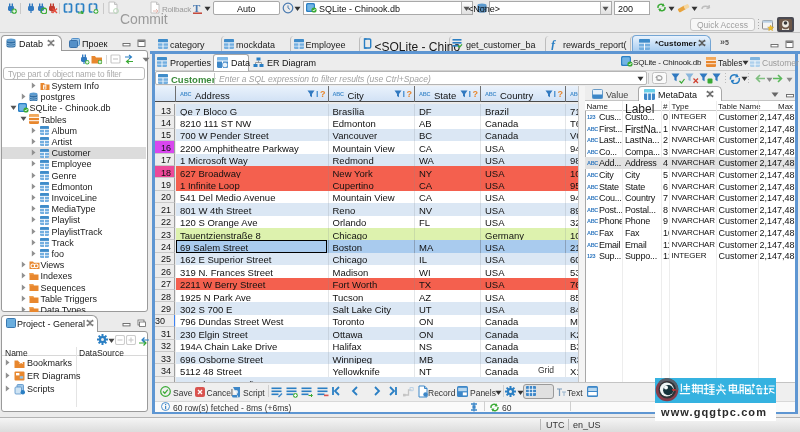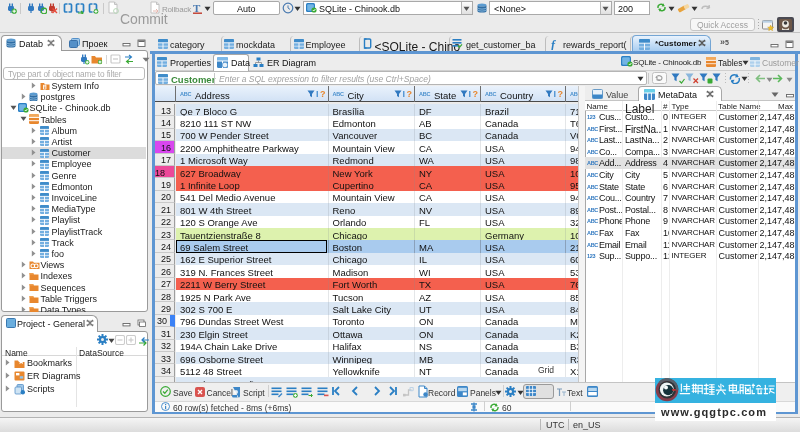--- a/index.html
+++ b/index.html
@@ -97,21 +97,21 @@
 <svg style="position:absolute;left:463px;top:6px" width="7" height="6" viewBox="0 0 7 6">
     <path d="M0.5 0.8 L6.5 0.8 L3.5 5 Z" fill="#555"></path>
   </svg>
 <svg style="position:absolute;left:477px;top:3px" width="10" height="10" viewBox="0 0 10 10">
     <ellipse cx="5.0" cy="2" rx="4.5" ry="1.6" fill="#5b9bd0"></ellipse>
     <path d="M0.5 2 L0.5 8 A 4.5 1.6 0 0 0 9.5 8 L9.5 2 A 4.5 1.6 0 0 1 0.5 2" fill="#2e6da4"></path>
     <path d="M0.5 4.5 A 4.5 1.6 0 0 0 9.5 4.5" stroke="#9cc6e8" stroke-width="0.8" fill="none"></path>
     <path d="M0.5 6.5 A 4.5 1.6 0 0 0 9.5 6.5" stroke="#9cc6e8" stroke-width="0.8" fill="none"></path>
   </svg>
 <div class="ab" style="left:489px;top:1px;width:123px;height:14px;background:#fff;border:1px solid #a9a9a9"></div>
-<div class="ab" style="left:494px;top:3.5px;font-size:9px;color:#111">&lt;None&gt;</div>
+<div class="ab" style="left:468px;top:3.5px;font-size:9px;color:#111">&lt;None&gt;</div>
 <div class="ab" style="left:600px;top:2px;width:11px;height:12px;background:linear-gradient(#fdfdfd,#e0e0e0);border-left:1px solid #b5b5b5"></div>
 <svg style="position:absolute;left:602px;top:6px" width="7" height="6" viewBox="0 0 7 6">
     <path d="M0.5 0.8 L6.5 0.8 L3.5 5 Z" fill="#555"></path>
   </svg>
 <div class="ab" style="left:614px;top:1px;width:36px;height:14px;background:#fff;border:1px solid #a9a9a9"></div>
 <div class="ab" style="left:618px;top:3.5px;font-size:9px;color:#111">200</div>
 <svg style="position:absolute;left:656px;top:2px" width="11" height="11" viewBox="0 0 11 11">
     <path d="M2 6 A3.2 3.2 0 0 1 8 4" fill="none" stroke="#3aaa35" stroke-width="1.4"></path>
     <path d="M9 5 A3.2 3.2 0 0 1 3 7" fill="none" stroke="#3aaa35" stroke-width="1.4"></path>
     <path d="M7.2 1.2 L8.6 4.2 L5.6 4.6 Z" fill="#3aaa35"></path>
@@ -760,21 +760,21 @@
 <div class="ab" style="left:176px;top:153.6px;width:402px;height:12.4px;background:#dbe7f4"></div>
 <div class="ab" style="left:327.5px;top:153.6px;width:1px;height:12.4px;background:rgba(130,140,150,0.22)"></div>
 <div class="ab" style="left:414px;top:153.6px;width:1px;height:12.4px;background:rgba(130,140,150,0.22)"></div>
 <div class="ab" style="left:480px;top:153.6px;width:1px;height:12.4px;background:rgba(130,140,150,0.22)"></div>
 <div class="ab" style="left:565px;top:153.6px;width:1px;height:12.4px;background:rgba(130,140,150,0.22)"></div>
 <div class="cell" style="left:175px;top:154.1px;width:152.5px">1 Microsoft Way</div>
 <div class="cell" style="left:327.5px;top:154.1px;width:86.5px">Redmond</div>
 <div class="cell" style="left:414px;top:154.1px;width:66px">WA</div>
 <div class="cell" style="left:480px;top:154.1px;width:85px">USA</div>
 <div class="cell" style="left:565px;top:154.1px;width:13px">98</div>
-<div class="ab" style="left:155px;top:166.0px;width:20px;height:12.4px;background:#ec4899;border-right:1px solid #9e9e9e;border-bottom:1px solid #c9c9c9;font-size:9px;color:#111;text-align:left;padding:1.5px 3px 0 0">18</div>
+<div class="ab" style="left:155px;top:166.0px;width:20px;height:12.4px;background:#ec4899;border-right:1px solid #9e9e9e;border-bottom:1px solid #c9c9c9;font-size:9px;color:#111;text-align:right;padding:1.5px 3px 0 0">18</div>
 <div class="ab" style="left:176px;top:166.0px;width:402px;height:12.4px;background:#f4604e"></div>
 <div class="ab" style="left:327.5px;top:166.0px;width:1px;height:12.4px;background:rgba(130,140,150,0.22)"></div>
 <div class="ab" style="left:414px;top:166.0px;width:1px;height:12.4px;background:rgba(130,140,150,0.22)"></div>
 <div class="ab" style="left:480px;top:166.0px;width:1px;height:12.4px;background:rgba(130,140,150,0.22)"></div>
 <div class="ab" style="left:565px;top:166.0px;width:1px;height:12.4px;background:rgba(130,140,150,0.22)"></div>
 <div class="cell" style="left:175px;top:166.5px;width:152.5px">627 Broadway</div>
 <div class="cell" style="left:327.5px;top:166.5px;width:86.5px">New York</div>
 <div class="cell" style="left:414px;top:166.5px;width:66px">NY</div>
 <div class="cell" style="left:480px;top:166.5px;width:85px">USA</div>
 <div class="cell" style="left:565px;top:166.5px;width:13px">10</div>
@@ -893,21 +893,21 @@
 <div class="ab" style="left:176px;top:302.4px;width:402px;height:12.4px;background:#dbe7f4"></div>
 <div class="ab" style="left:327.5px;top:302.4px;width:1px;height:12.4px;background:rgba(130,140,150,0.22)"></div>
 <div class="ab" style="left:414px;top:302.4px;width:1px;height:12.4px;background:rgba(130,140,150,0.22)"></div>
 <div class="ab" style="left:480px;top:302.4px;width:1px;height:12.4px;background:rgba(130,140,150,0.22)"></div>
 <div class="ab" style="left:565px;top:302.4px;width:1px;height:12.4px;background:rgba(130,140,150,0.22)"></div>
 <div class="cell" style="left:175px;top:302.9px;width:152.5px">302 S 700 E</div>
 <div class="cell" style="left:327.5px;top:302.9px;width:86.5px">Salt Lake City</div>
 <div class="cell" style="left:414px;top:302.9px;width:66px">UT</div>
 <div class="cell" style="left:480px;top:302.9px;width:85px">USA</div>
 <div class="cell" style="left:565px;top:302.9px;width:13px">84</div>
-<div class="ab" style="left:155px;top:314.8px;width:20px;height:12.4px;background:#ececec;border-right:5px solid #3b82f6;border-bottom:1px solid #c9c9c9;font-size:9px;color:#111;text-align:right;padding:1.5px 3px 0 0">30</div>
+<div class="ab" style="left:155px;top:314.8px;width:20px;height:12.4px;background:#ececec;border-right:1px solid #3b82f6;border-bottom:1px solid #c9c9c9;font-size:9px;color:#111;padding:1.5px 3px 0 0">30</div>
 <div class="ab" style="left:176px;top:314.8px;width:402px;height:12.4px;background:#ffffff"></div>
 <div class="ab" style="left:327.5px;top:314.8px;width:1px;height:12.4px;background:rgba(130,140,150,0.22)"></div>
 <div class="ab" style="left:414px;top:314.8px;width:1px;height:12.4px;background:rgba(130,140,150,0.22)"></div>
 <div class="ab" style="left:480px;top:314.8px;width:1px;height:12.4px;background:rgba(130,140,150,0.22)"></div>
 <div class="ab" style="left:565px;top:314.8px;width:1px;height:12.4px;background:rgba(130,140,150,0.22)"></div>
 <div class="cell" style="left:175px;top:315.3px;width:152.5px">796 Dundas Street West</div>
 <div class="cell" style="left:327.5px;top:315.3px;width:86.5px">Toronto</div>
 <div class="cell" style="left:414px;top:315.3px;width:66px">ON</div>
 <div class="cell" style="left:480px;top:315.3px;width:85px">Canada</div>
 <div class="cell" style="left:565px;top:315.3px;width:13px">M6</div>

